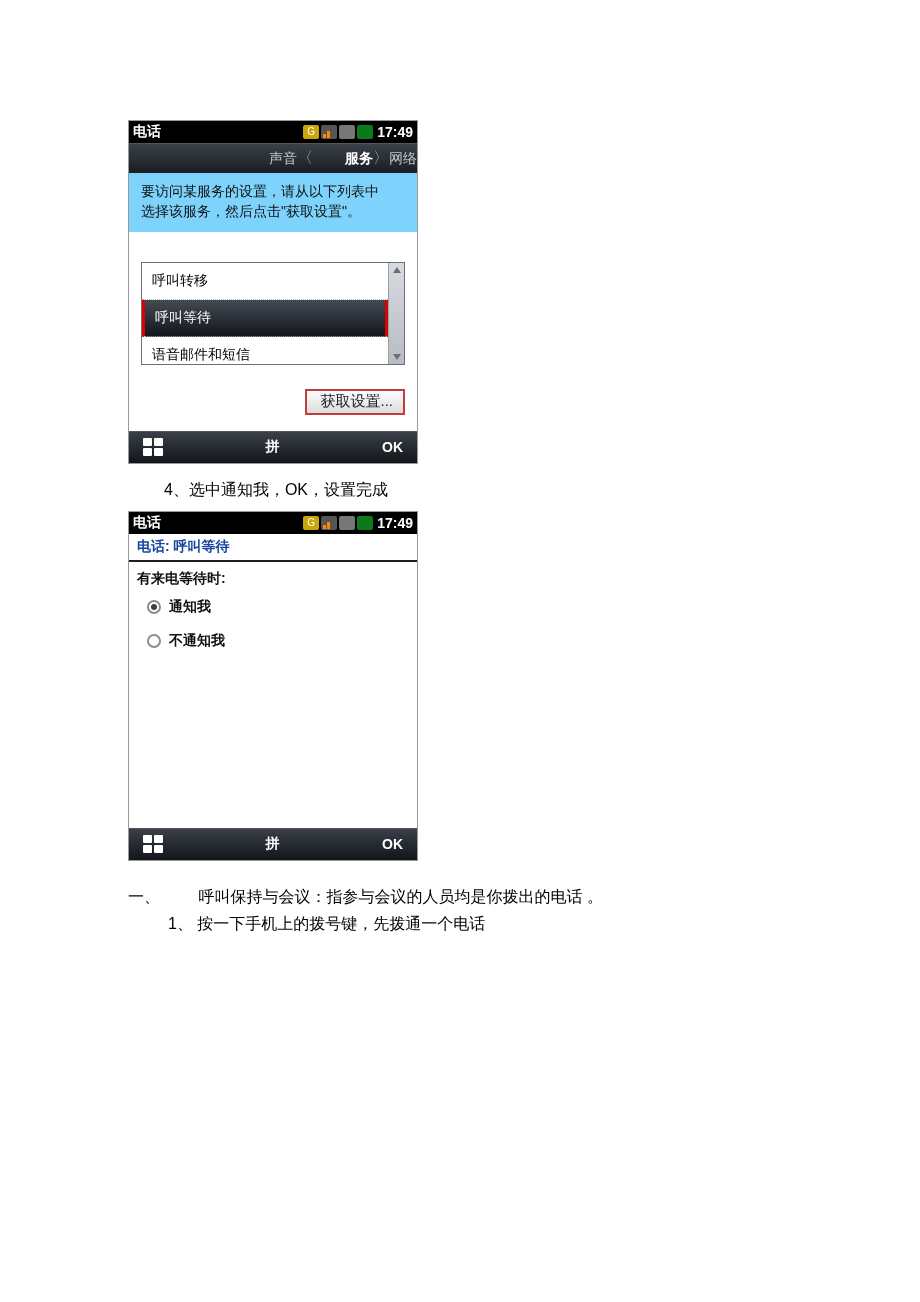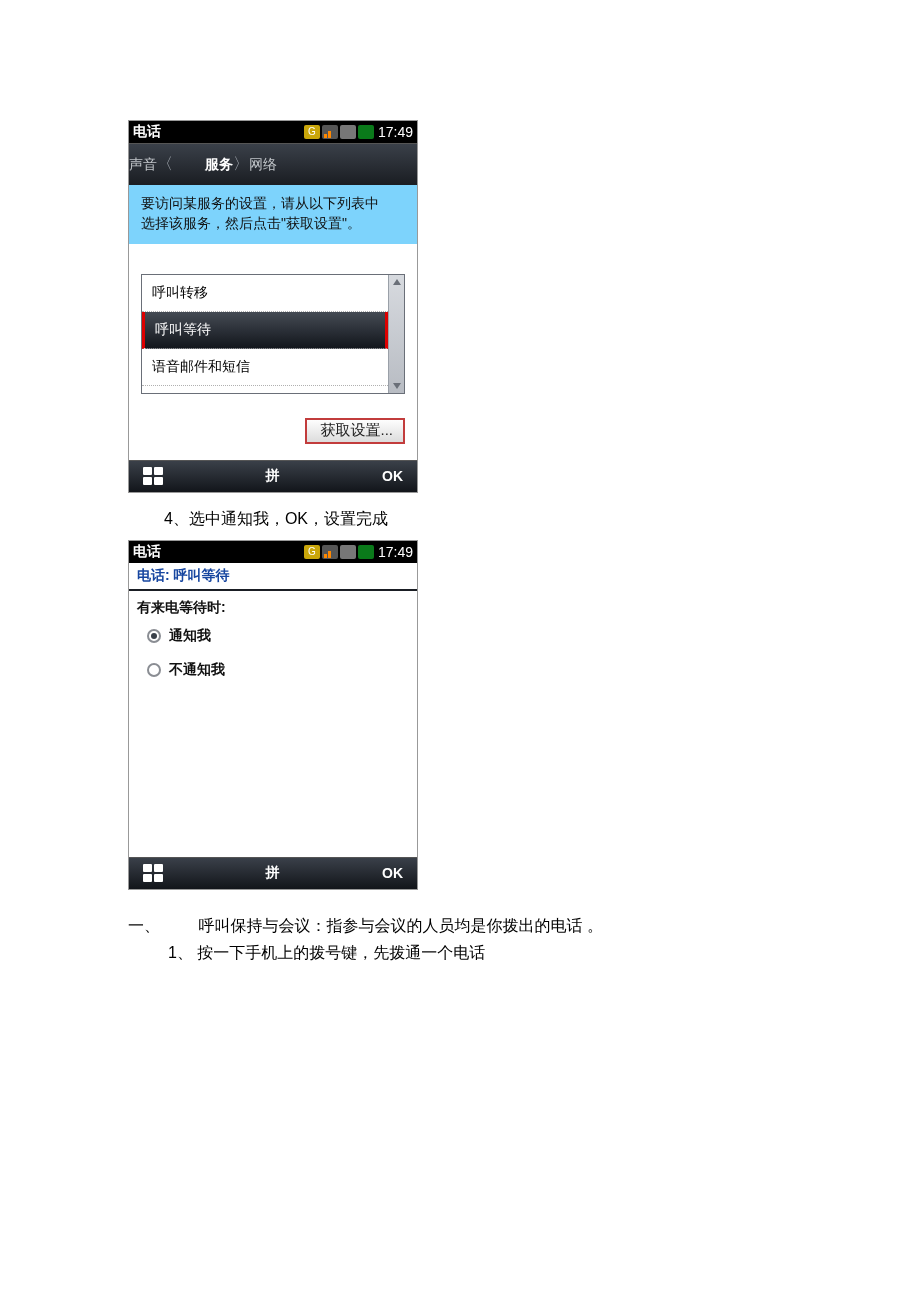--- a/index.html
+++ b/index.html
@@ -27,43 +27,43 @@
   }
   .status-title { flex: 1; font-weight: bold; }
   .status-icons { display: flex; align-items: center; gap: 2px; }
   .ic { width: 16px; height: 14px; display: inline-block; border-radius: 2px; }
   .ic-g { background:#c9a60a; position:relative; }
   .ic-g::after{ content:"G"; position:absolute; inset:0; text-align:center; font-size:10px; line-height:14px; color:#fff; }
   .ic-sig { background:#555; position:relative; }
   .ic-sig::after { content:""; position:absolute; left:2px; bottom:1px; width:3px; height:4px; background:#ff8800; box-shadow:4px 0 0 -0px #ff8800, 4px 0 0 0 #ff8800, 4px -3px 0 0 #ff8800; }
   .ic-sd { background:#777; }
   .ic-bat { background:#0a7a1a; }
-  .status-time { color:#fff; font-weight:normal; font-size:14px; padding-left:2px;}
+  .status-time { color:#fff; font-weight:bold; font-size:14px; padding-left:2px;}
   .tabstrip {
     background: linear-gradient(#3a4049,#1a1d22);
-    height: 42px;
-    display:flex; align-items:center; justify-content:flex-start;
+    height: 30px;
+    display:flex; align-items:center; justify-content:flex-end;
     color:#c1c5c9; font-size:14px;
     border-top:1px solid #555;
   }
   .tabstrip .arrow { color:#9aa0a8; font-size:16px; }
   .tabstrip .tab.active { color:#fff; font-weight:bold;margin-left:32px; }
   .instr {
     background:#7dd3fc;
     color:#111;
     padding:8px 12px 10px 12px;
     font-size:14px;
     line-height:1.45;
   }
   .list-wrap {
     margin:30px 12px 6px 12px;
     border:1px solid #6a6f78;
     position:relative;
     background:#fff;
-    height:120px;
+    height:103px;
   }
   .list {
     position:absolute; left:0; top:0; right:16px; bottom:0;
     overflow:hidden;
   }
   .list-row {
     padding:9px 10px;
     font-size:14px;
     border-bottom:1px dotted #b0b0b0;
     color:#000;

